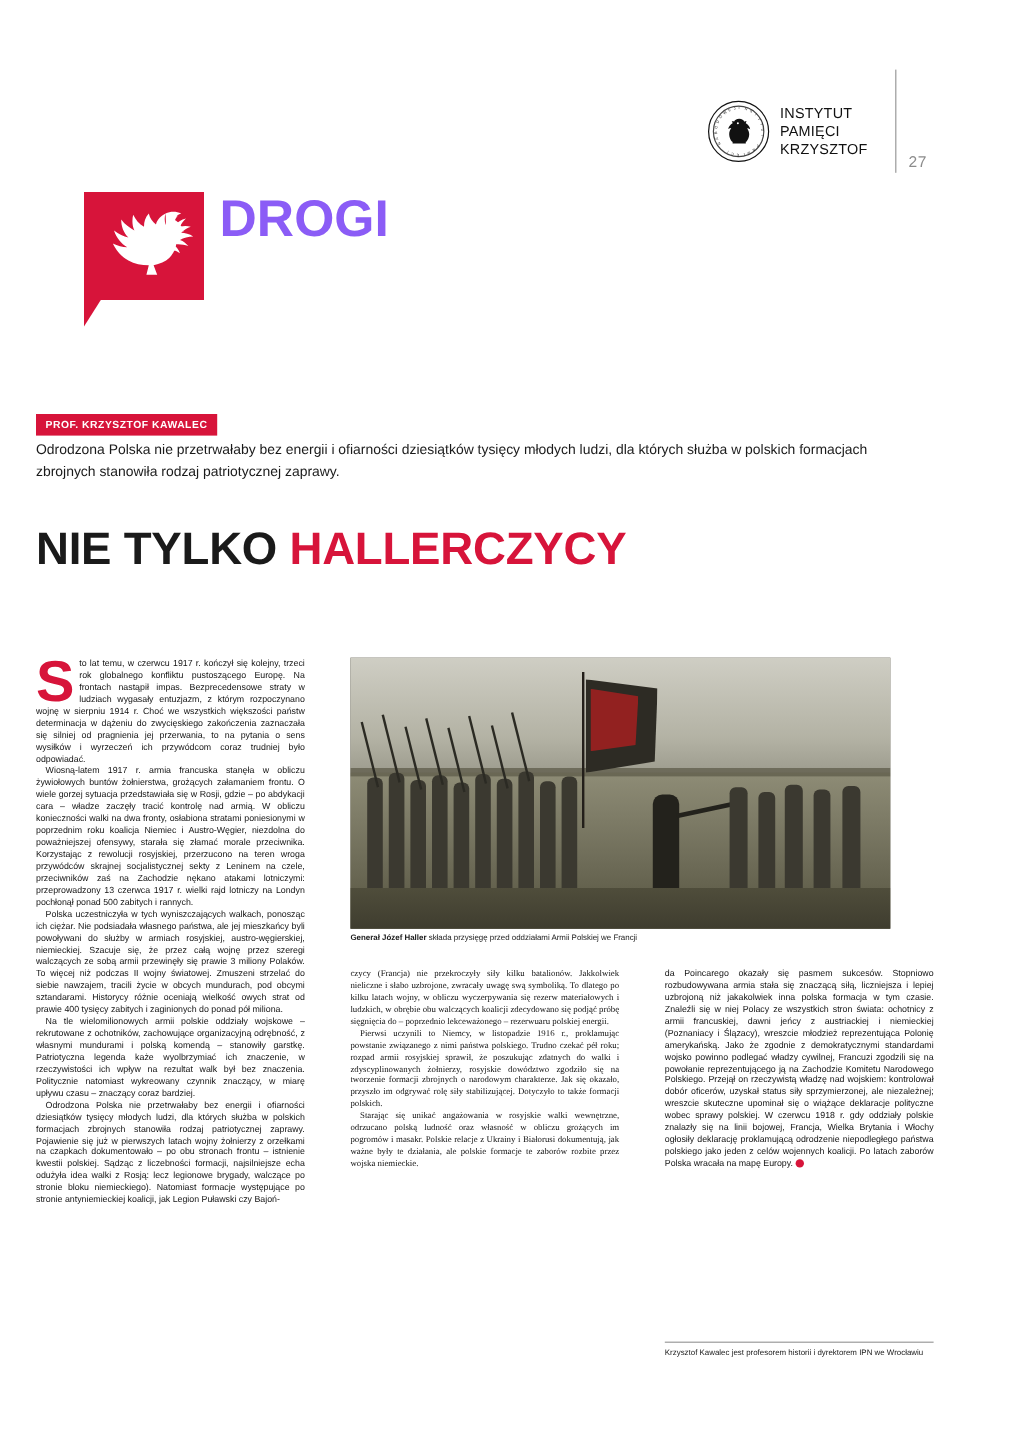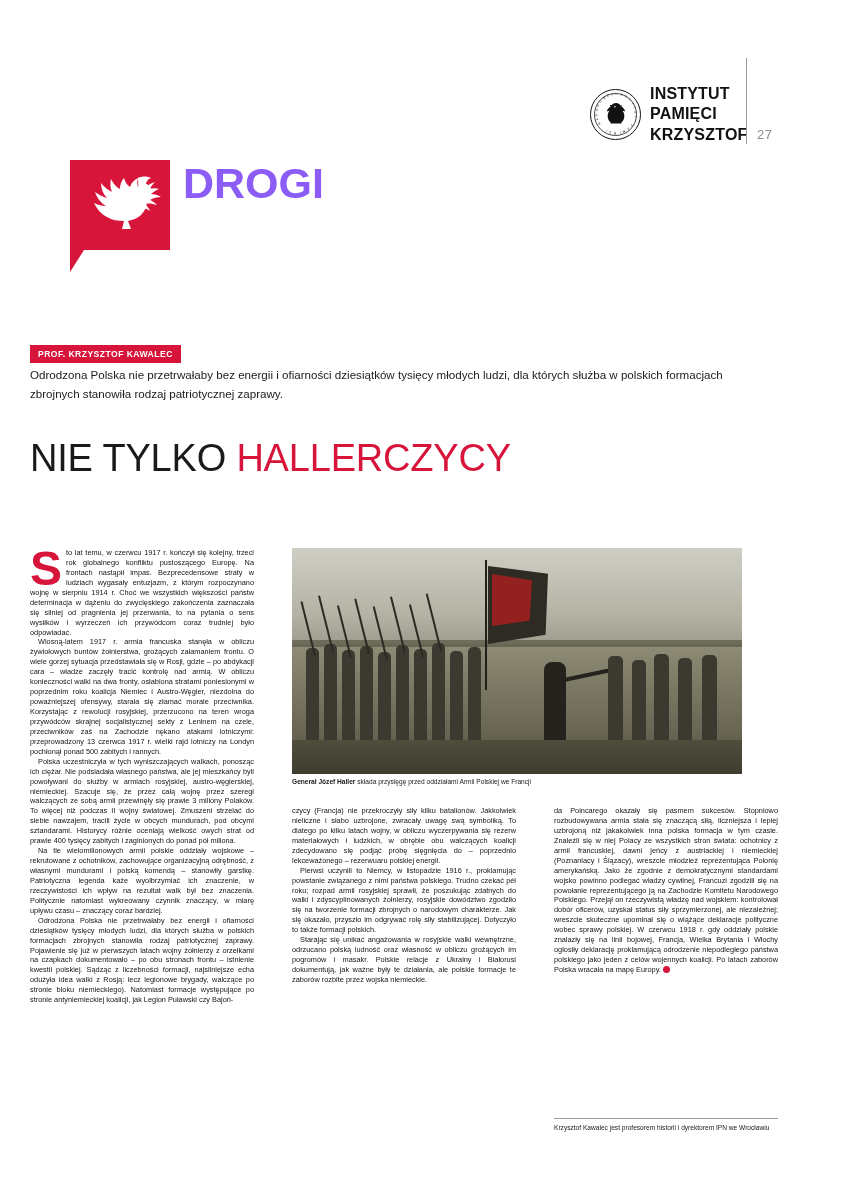--- a/index.html
+++ b/index.html
@@ -63,22 +63,22 @@
     color: #222;
   }
   .ipn-seal .seal-text span {
     position: absolute;
     left: 50%;
     top: 2.5px;
     transform-origin: 0 21.5px;
     white-space: nowrap;
   }
   .ipn-name {
-    font-size: 16px;
-    font-weight: bold;
+    font-size: 12px;
+    font-weight: normal;
     line-height: 1.27;
     letter-spacing: 0.2px;
     color: #111;
   }
   .rule-v {
     position: absolute;
     left: 746px;
     top: 58px;
     width: 1px;
     height: 86px;
@@ -175,21 +175,21 @@
     line-height: 1.62;
     color: #1a1a1a;
   }
 
   
   .article-title {
     position: absolute;
     left: 30px;
     top: 437px;
     font-size: 38px;
-    font-weight: normal;
+    font-weight: bold;
     letter-spacing: -0.2px;
     color: #1a1a1a;
     white-space: nowrap;
   }
   .article-title .hl {
     color: #d7143a;
   }
 
   
   .col {
@@ -203,21 +203,21 @@
     column-gap: 0;
   }
   .col p {
     margin: 0;
     text-indent: 8px;
   }
   .col p.first {
     text-indent: 0;
   }
   .col1 { left: 30px; }
-  .col2 { left: 292px; top: 806px; width: 224px; }
+  .col2 { left: 292px; top: 806px; width: 224px; font-family: Liberation Serif, serif; }
   .col3 { left: 554px; top: 806px; width: 224px; }
 
   .dropcap {
     float: left;
     font-size: 48px;
     line-height: 0.78;
     font-weight: bold;
     color: #d7143a;
     margin: 2px 4px 0 0;
   }

